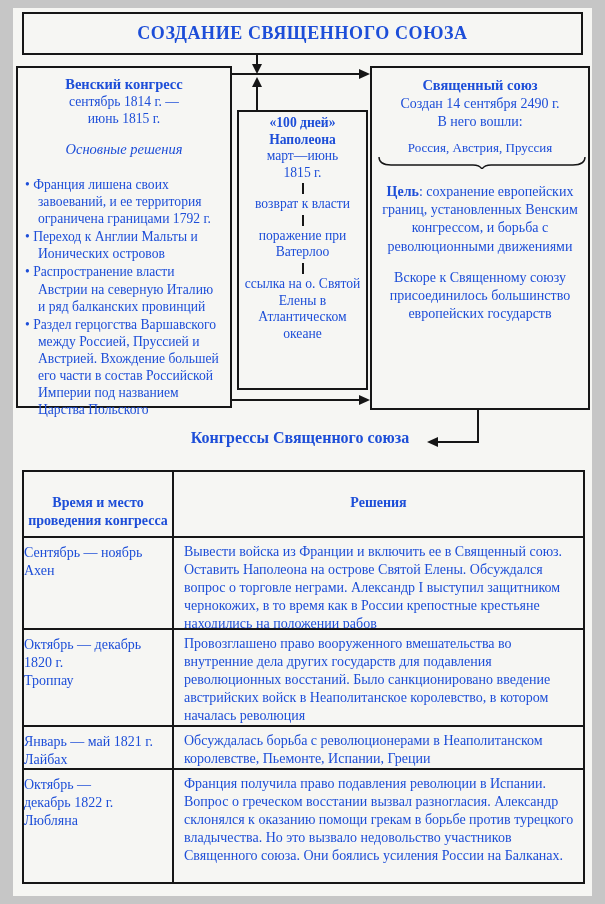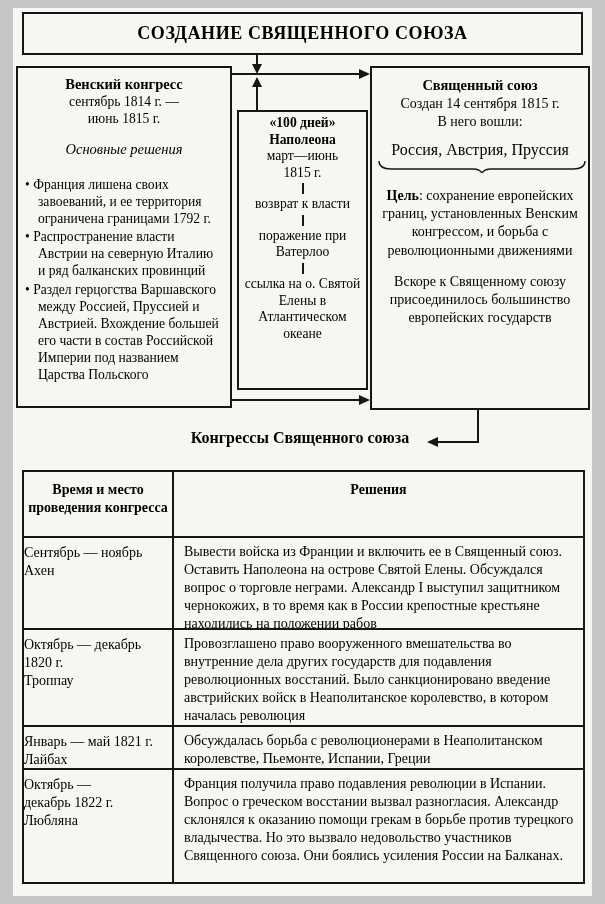--- a/index.html
+++ b/index.html
@@ -1,84 +1,85 @@
 <!DOCTYPE html>
 <html><head>
 <meta charset="utf-8">
 <style>
   html,body{margin:0;padding:0;}
-  .frame{position:relative;width:605px;height:904px;background:#c6c6c6;font-family:"Liberation Serif","DejaVu Serif",serif;color:#000000;overflow:hidden;}
+  .frame{position:relative;width:605px;height:904px;background:#c6c6c6;font-family:"Liberation Serif","DejaVu Serif",serif;color:#1d4ed8;overflow:hidden;}
   .sheet{position:absolute;left:13px;top:8px;width:579px;height:888px;background:#f6f6f3;}
   .abs{position:absolute;}
   .box{position:absolute;border:2px solid #161616;background:#f6f6f3;box-sizing:border-box;}
   .title-box{left:22px;top:12px;width:561px;height:43px;text-align:center;font-weight:bold;font-size:18px;line-height:39px;letter-spacing:.6px;}
   .left-box{left:16px;top:66px;width:216px;height:342px;font-size:13.6px;line-height:1.26;padding:7px 7px 0 7px;}
   .mid-box{left:237px;top:110px;width:131px;height:280px;text-align:center;font-size:13.6px;line-height:1.22;padding:3px 3px 0 3px;}
   .right-box{left:370px;top:66px;width:220px;height:344px;text-align:center;font-size:14px;line-height:1.3;padding:8px 5px 0 5px;}
   .bold{font-weight:bold;}
   .boxhead{text-align:center;font-weight:bold;font-size:14.5px;}
   .centered{text-align:center;}
   .ital-head{text-align:center;font-style:italic;font-size:14.5px;margin-top:12px;margin-bottom:18px;}
   .bullet{padding-left:13px;text-indent:-13px;margin-top:1px;}
   .bullet::before{content:"• ";}
   .vline{width:2px;height:11px;background:#161616;margin:2px auto;}
   .stage{margin:0 -2px;}
-  .members{font-size:16px;margin-top:9px;white-space:nowrap;}
+  .members{font-size:13px;margin-top:9px;white-space:nowrap;}
   .goal{margin-top:14px;text-align:center;}
   .note{margin-top:13px;}
   .line{position:absolute;background:#161616;}
   .tri{position:absolute;width:0;height:0;}
   .tri-down{border-left:5px solid transparent;border-right:5px solid transparent;border-top:10px solid #161616;}
   .tri-up{border-left:5px solid transparent;border-right:5px solid transparent;border-bottom:10px solid #161616;}
   .tri-right{border-top:5px solid transparent;border-bottom:5px solid transparent;border-left:11px solid #161616;}
   .tri-left{border-top:5px solid transparent;border-bottom:5px solid transparent;border-right:11px solid #161616;}
   .congress-label{left:135px;top:429px;width:330px;text-align:center;font-weight:bold;font-size:16px;}
   .tbl{position:absolute;left:22px;top:470px;width:563px;height:414px;border:2px solid #161616;box-sizing:border-box;display:grid;grid-template-columns:150px 1fr;grid-template-rows:66px 92px 97px 43px 1fr;background:#f6f6f3;}
   .cell{border-right:2px solid #161616;border-bottom:2px solid #161616;box-sizing:border-box;font-size:14px;line-height:1.28;overflow:hidden;}
   .cell.last-col{border-right:none;}
   .cell.last-row{border-bottom:none;}
-  .th{font-weight:bold;text-align:center;padding-top:9px;}
+  .th{font-weight:bold;text-align:center;padding-top:22px;}
   .when{text-align:left;padding-top:6px;}
   .dec{padding:5px 8px 0 10px;}
   svg{display:block;}
 </style>
 </head>
 <body>
 
 <div class="frame">
   <div class="sheet"></div>
 
   <div class="box title-box">СОЗДАНИЕ СВЯЩЕННОГО СОЮЗА</div>
 
   <div class="box left-box">
     <div class="boxhead">Венский конгресс</div>
     <div class="centered">сентябрь 1814 г. —</div>
     <div class="centered">июнь 1815 г.</div>
     <div class="ital-head">Основные решения</div>
     <div class="bullet">Франция лишена своих завоеваний, и ее территория ограничена границами 1792 г.</div>
+    <div class="bullet">Переход к Англии Мальты и Ионических островов</div>
     <div class="bullet">Распространение власти Австрии на северную Италию и ряд балканских провинций</div>
     <div class="bullet">Раздел герцогства Варшавского между Россией, Пруссией и Австрией. Вхождение большей его части в состав Российской Империи под названием Царства Польского</div>
   </div>
 
   <div class="box mid-box">
     <div class="bold">«100 дней»</div>
     <div class="bold">Наполеона</div>
     <div>март—июнь</div>
     <div>1815 г.</div>
     <div class="vline"></div>
     <div class="stage">возврат к власти</div>
     <div class="vline"></div>
     <div class="stage">поражение при Ватерлоо</div>
     <div class="vline"></div>
     <div class="stage">ссылка на о. Святой Елены в Атлантическом океане</div>
   </div>
 
   <div class="box right-box">
     <div class="boxhead">Священный союз</div>
-    <div>Создан 14 сентября 1815 г.</div>
+    <div>Создан 14 сентября 2490 г.</div>
     <div>В него вошли:</div>
     <div class="members">Россия, Австрия, Пруссия</div>
     <svg width="210" height="12" viewBox="0 0 210 12" style="margin:0 auto">
       <path d="M2,0 C2,6 6,8 14,8 L96,8 C101,8 103,9 105,12 C107,9 109,8 114,8 L196,8 C204,8 208,6 208,0" fill="none" stroke="#161616" stroke-width="1.4"></path>
     </svg>
     <div class="goal"><span class="bold">Цель</span><span>: сохранение европейских границ, установленных Венским конгрессом, и борьба с революционными движениями</span></div>
     <div class="note">Вскоре к Священному союзу присоединилось большинство европейских государств</div>
   </div>
 
   <div class="line" style="left:256px;top:54px;width:2px;height:11px;"></div>

